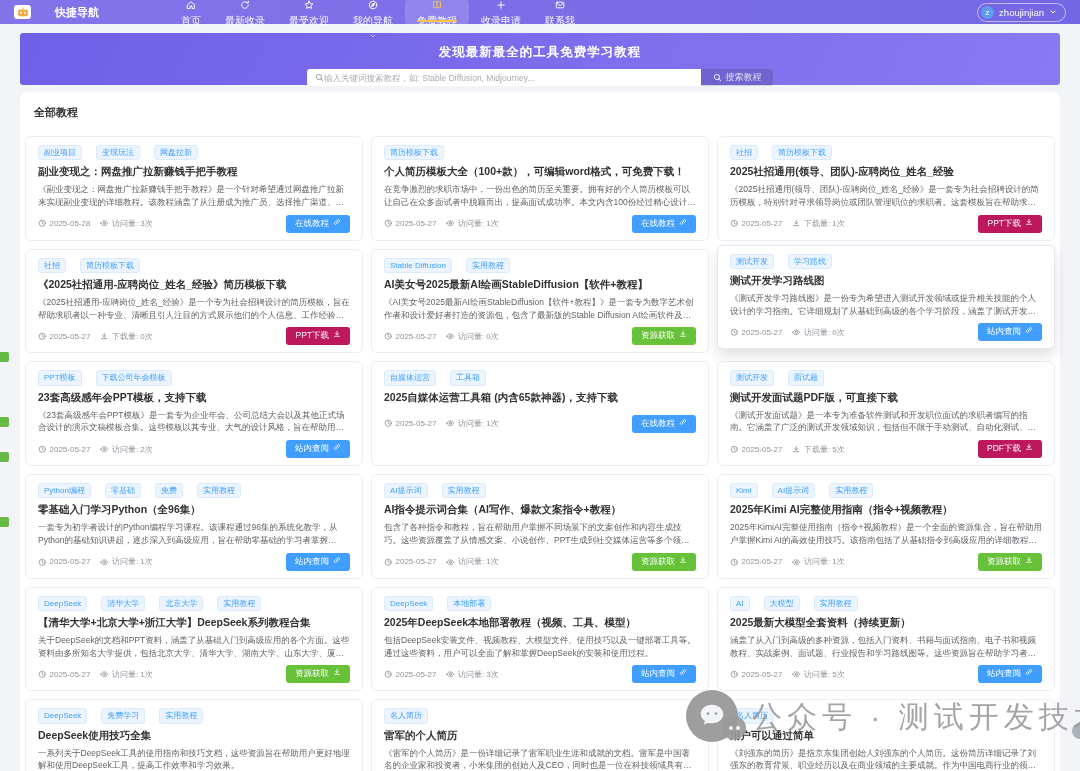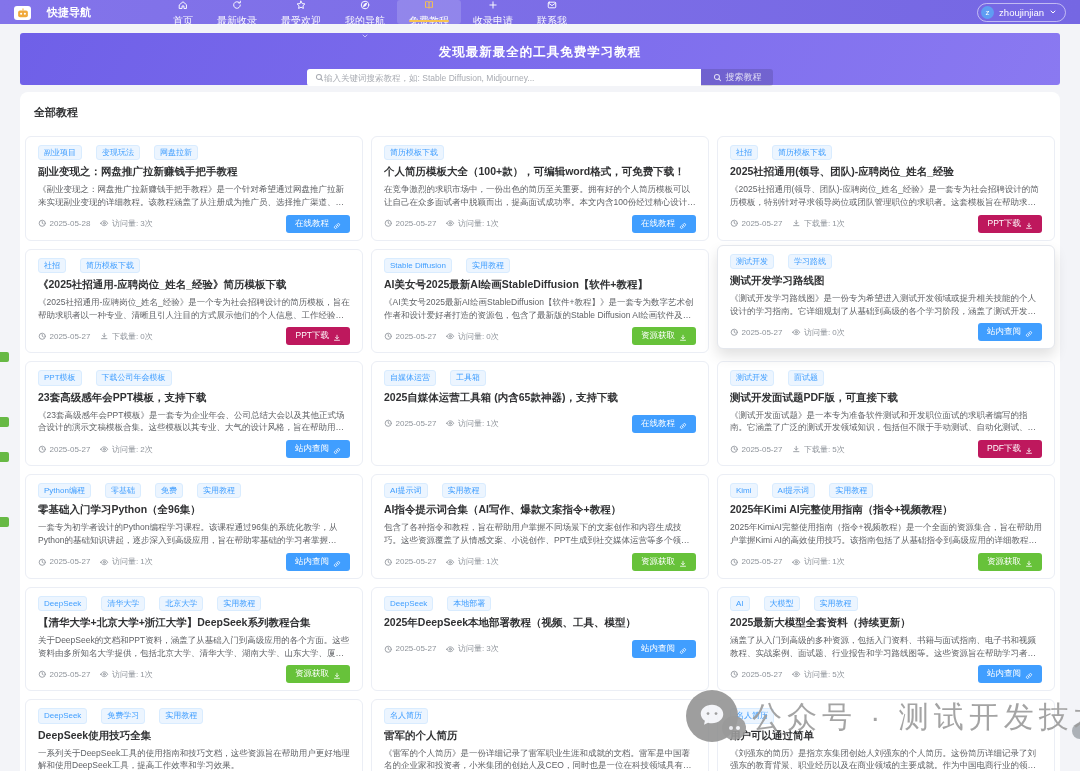--- a/index.html
+++ b/index.html
@@ -9,21 +9,21 @@
     background:#f3f4f8; position:relative;
   }
   .ico { display:inline-flex; align-items:center; justify-content:center; }
   .ico svg { width:100%; height:100%; display:block; }
 
   
   .navbar {
     height:24px; background:linear-gradient(90deg,#8374ea,#7567e3);
     display:flex; align-items:center; padding:0 14px; color:#fff;
   }
-  .logo { display:flex; align-items:flex-end; gap:16px; font-size:11px; font-weight:bold; }
+  .logo { display:flex; align-items:flex-start; gap:24px; font-size:11px; font-weight:bold; }
   .logo-badge { width:17px; height:14px; background:#fff; border-radius:3px;
     display:flex; align-items:center; justify-content:center; }
   .logo-badge .ico { width:12px; height:10px; color:#f0a93c; }
   .nav-menu { display:flex; align-items:stretch; height:100%; margin-left:70px; }
   .nav-item { position:relative; display:flex; align-items:center; gap:4px;
     padding:0 12px; font-size:10px; color:rgba(255,255,255,.95); cursor:pointer;flex-direction:column; }
   .nav-item .ico { width:10px; height:10px; }
   .nav-item .chev { width:8px; height:8px; opacity:.8; }
   .nav-item.active { background:rgba(255,255,255,.16); border-radius:3px; }
   .nav-item.active .lead-ico { color:#f7c250; }
@@ -72,21 +72,21 @@
     cursor:pointer; }
   .card-title { font-size:10.5px; font-weight:bold; color:#303133; margin-bottom:4px;
     white-space:nowrap; overflow:hidden; text-overflow:ellipsis; }
   .card-desc { font-size:8.5px; color:#606266; line-height:1.5;
     display:-webkit-box; -webkit-line-clamp:2; -webkit-box-orient:vertical;
     overflow:hidden; flex:1; }
   .card-footer { display:flex; justify-content:space-between; align-items:center; margin-top:6px; }
   .meta { display:flex; gap:10px; align-items:center; font-size:8px; color:#8f949b; }
   .meta-item { display:flex; align-items:center; gap:3px; }
   .meta-item .ico { width:8.5px; height:8.5px; }
-  .btn { display:inline-flex; align-items:flex-end; gap:4px; font-size:8.5px; color:#fff;
+  .btn { display:inline-flex; align-items:flex-start; gap:4px; font-size:8.5px; color:#fff;
     border:none; border-radius:3px; padding:3px 9px; cursor:pointer; font-family:inherit; }
   .btn .ico { width:8px; height:8px; }
   .btn.blue { background:#409EFF; } .btn.orange { background:#be185d; } .btn.green { background:#67C23A; }
 
   
   .edge-badge { position:absolute; left:0; width:9px; height:10px;
     background:#67b945; border-radius:0 2px 2px 0; z-index:20; }
   .watermark { position:absolute; left:686px; top:690px; display:flex; align-items:center;
     gap:12px; z-index:30; pointer-events:none; }
   .wm-icon { position:relative; width:54px; height:54px; }
@@ -725,20 +725,21 @@
             </span>
           </button>
         </div>
       </article>
       <article class="card">
         <div class="tag-row">
           <span class="tag">DeepSeek</span>
           <span class="tag">本地部署</span>
         </div>
         <h3 class="card-title">2025年DeepSeek本地部署教程（视频、工具、模型）</h3>
+        <p class="card-desc">包括DeepSeek安装文件、视频教程、大模型文件、使用技巧以及一键部署工具等。通过这些资料，用户可以全面了解和掌握DeepSeek的安装和使用过程。</p>
         <div class="card-footer">
           <div class="meta">
             <span class="meta-item">
               <span class="ico">
                 <svg viewBox="0 0 16 16" fill="none" stroke="currentColor" stroke-width="1.6" stroke-linecap="round" stroke-linejoin="round">
                   <circle cx="8" cy="8" r="5.8"></circle>
                   <path d="M8 4.8V8l2.2 1.4"></path>
                 </svg>
               </span>
               <span>2025-05-27</span>

